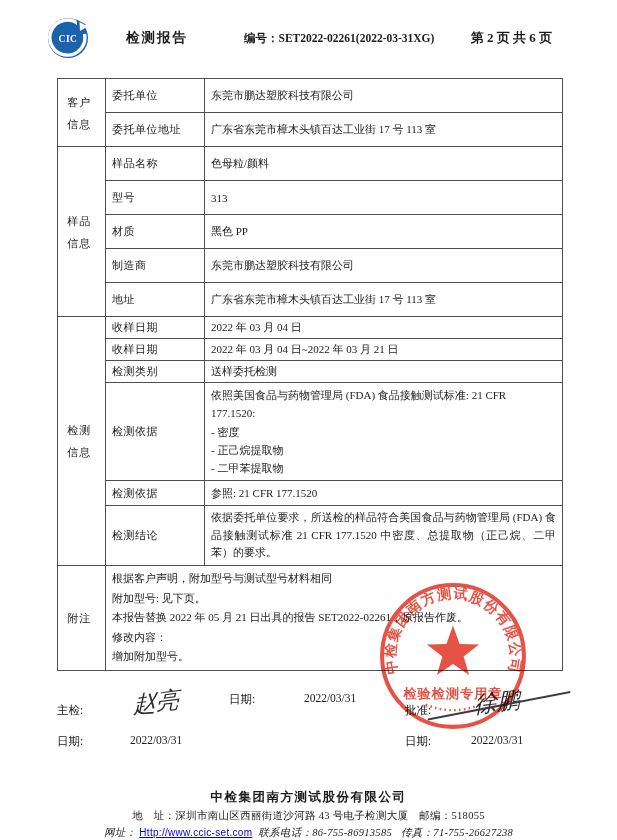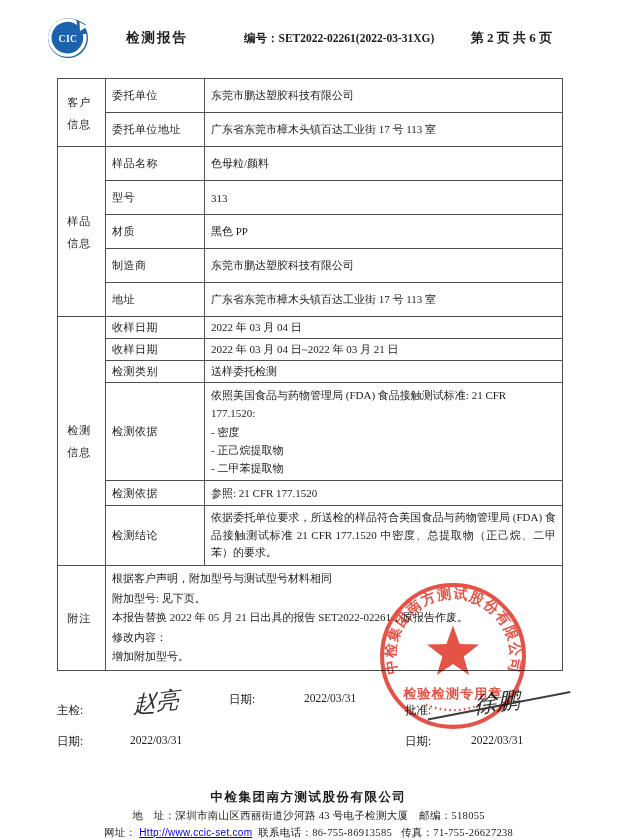--- a/index.html
+++ b/index.html
@@ -94,21 +94,21 @@
 
   
   .footer { position: absolute; top: 789px; left: 0; width: 617px; text-align: center; }
   .f-company { font-size: 12.5px; font-weight: bold; letter-spacing: 1.5px; }
   .f-line { font-size: 10.5px; margin-top: 3px; letter-spacing: 0.3px; }
   .f-url {
     color: #0000dd; text-decoration: underline;
     font-family: Liberation Sans, sans-serif;
     font-size: 10px;
   }
-  .f-seg { margin: 0 3px; }
+  .f-seg { margin: 0 3px; font-style: italic; }
 </style>
 </head>
 <body>
 
 <div class="page">
 
   <div class="hdr">
     <svg class="logo" viewBox="0 0 44 44">
       <circle cx="22" cy="22" r="20" fill="#1b63ac"></circle>
       <path d="M 33 8.5 A 17.5 17.5 0 1 0 38.5 18" fill="none" stroke="#ffffff" stroke-width="3.4"></path>

